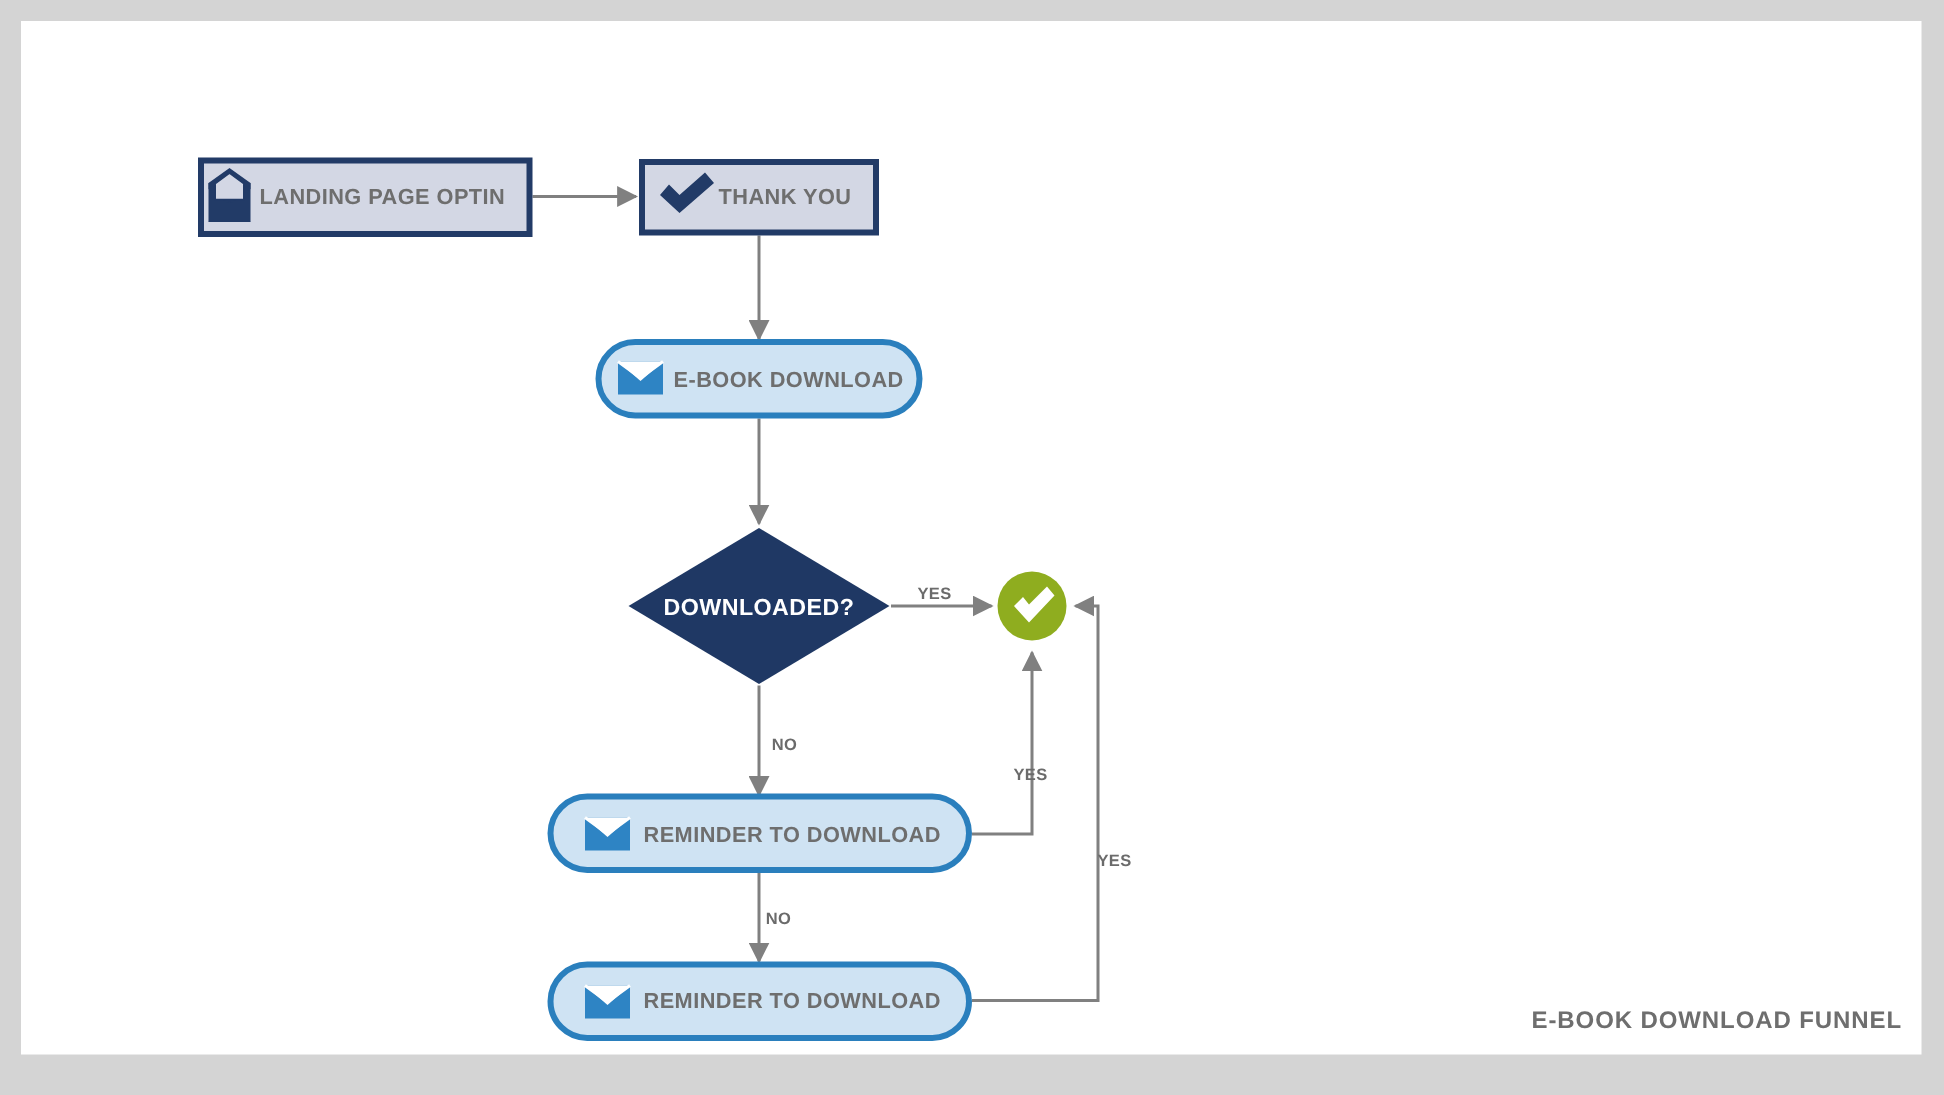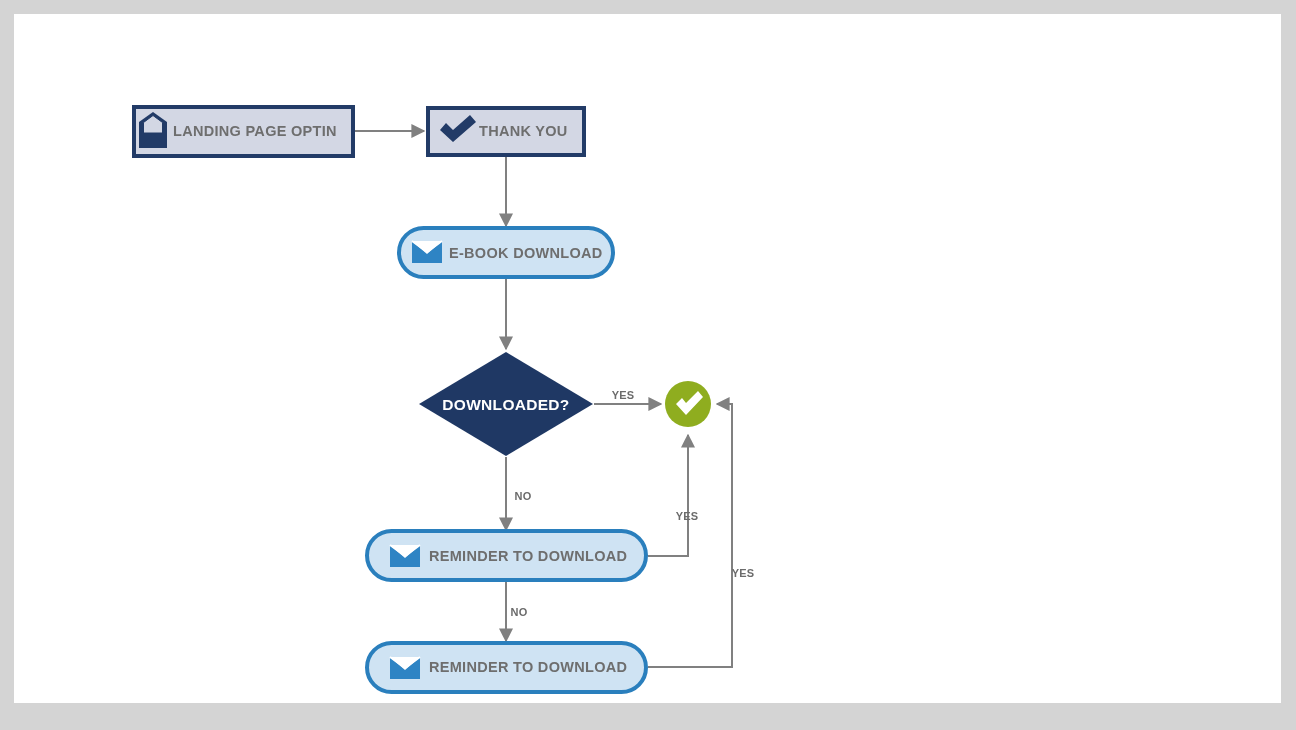--- a/index.html
+++ b/index.html
@@ -144,13 +144,14 @@
       <rect x="367" y="643" width="279" height="49" rx="24.5" ry="24.5" fill="#cfe3f3" stroke="#2a7fbd" stroke-width="4"></rect>
       <g>
         <rect x="390" y="657" width="30" height="22" fill="#2e84c4"></rect>
         <path d="M 390 657 L 405 670 L 420 657 Z" fill="#ffffff"></path>
         <path d="M 390 657 L 405 668 L 420 657" fill="none" stroke="#ffffff" stroke-width="2"></path>
       </g>
       <text class="node-label" x="429" y="672" font-size="14.5" fill="#6e6e6e">REMINDER TO DOWNLOAD</text>
     </g>
   </svg>
 
+  <div class="diagram-title">E-BOOK DOWNLOAD FUNNEL</div>
 </div>
 
 </body></html>

